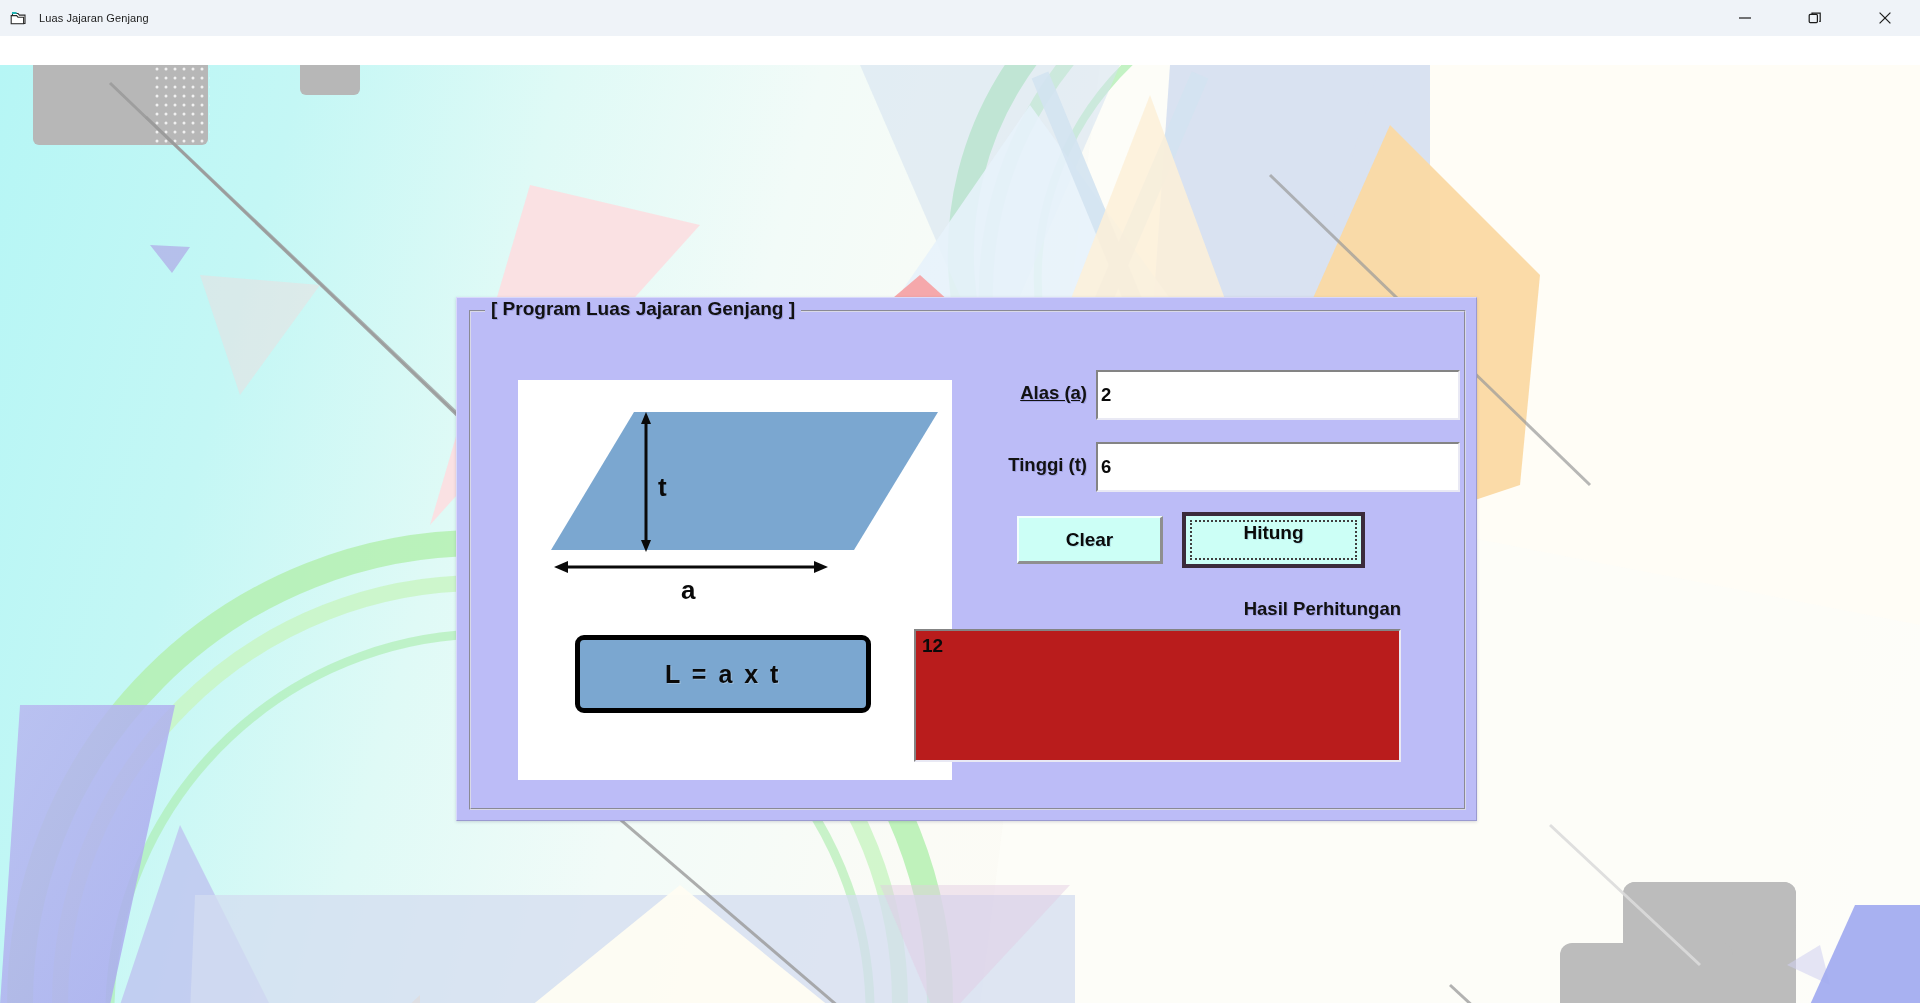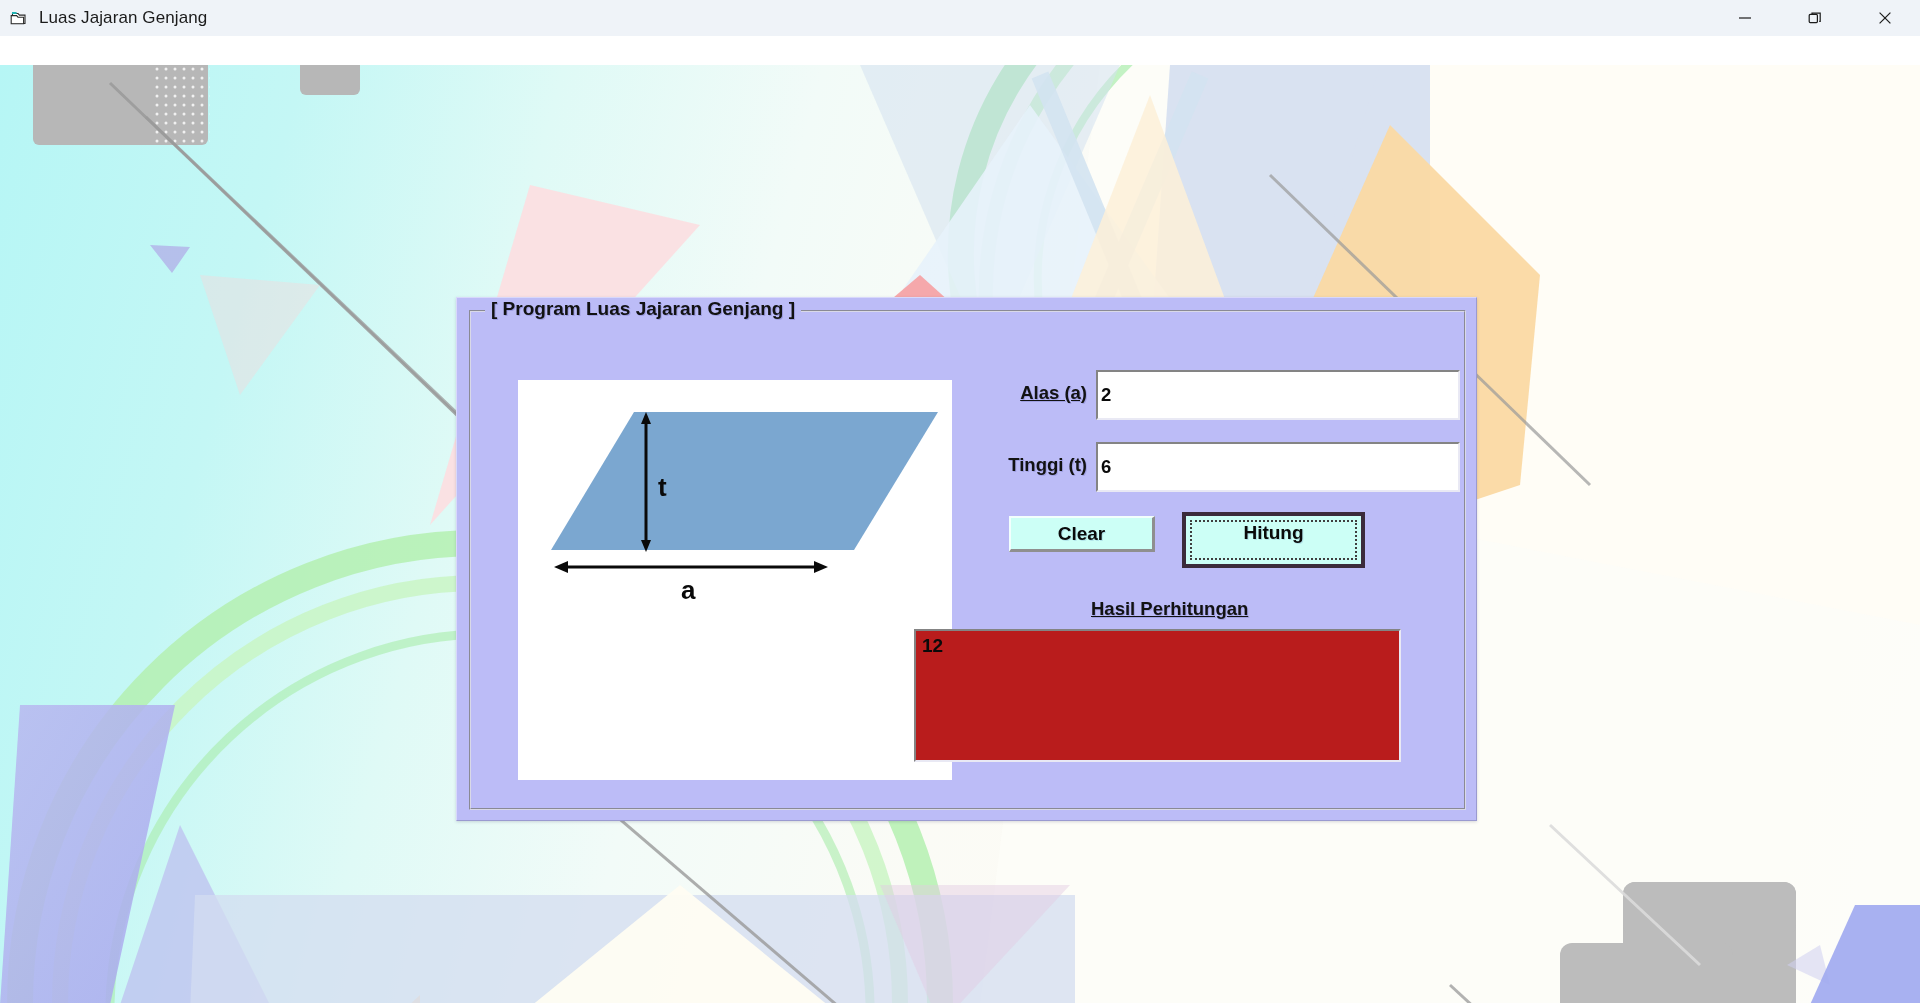--- a/index.html
+++ b/index.html
@@ -21,21 +21,21 @@
     width: 1920px; height: 36px;
     background: #eff3f8;
     display: flex; align-items: center;
   }
   #title-bar-icon {
     margin-left: 9px; margin-right: 10px;
     width: 20px; height: 20px;
     display: flex; align-items: center; justify-content: center;
   }
   #title-bar-text {
-    font-size: 17px; color: #1b1b1b;
+    font-size: 11px; color: #1b1b1b;
     letter-spacing: 0.1px;
     white-space: nowrap;
   }
   #window-controls {
     position: absolute; top: 0; right: 0;
     height: 36px; display: flex;
   }
   .win-btn {
     width: 70px; height: 36px;
     display: flex; align-items: center; justify-content: center;
@@ -171,22 +171,22 @@
     background: #ccfff6;
     font-family: "Liberation Sans", sans-serif;
     font-size: 19px; font-weight: bold;
     color: #0a0a0a;
     text-shadow: 1px 1px 0 rgba(150,200,220,0.5);
     display: flex; align-items: center; justify-content: center;
     cursor: default;
     padding: 0;
   }
   #btn-clear {
-    left: 8px; top: 0;
-    width: 146px; height: 36px;
+    left: 16px; top: 0;
+    width: 146px; height: 48px;
     border-top: 2px solid #f2fffd;
     border-left: 2px solid #f2fffd;
     border-right: 3px solid #8f8f8f;
     border-bottom: 3px solid #8f8f8f;
   }
   #btn-hitung {
     left: 181px; top: -4px;
     width: 183px; height: 56px;
     border: 4px solid #3b2b3b;
     background: #ccfff6;
@@ -196,25 +196,25 @@
     left: 4px; top: 4px; right: 4px; bottom: 4px;
     border: 2px dotted #3f3f3f;
     display: flex; align-items: flex-start; justify-content: center;
   }
 
   
   #result-label {
     position: absolute;
     left: 620px; top: 286px;
     width: 310px;
+    text-align: right;
     font-size: 18.5px; font-weight: bold;
     color: #121212;
     text-shadow: 1px 1px 0 rgba(120,120,200,0.4);
     white-space: nowrap;
-    text-decoration: underline;
   }
   #result-box {
     position: absolute;
     left: 443px; top: 317px;
     width: 487px; height: 133px;
     background: #b91c1c;
     border-top: 2px solid #848484;
     border-left: 2px solid #848484;
     border-right: 2px solid #e9e9f4;
     border-bottom: 2px solid #e9e9f4;
@@ -356,20 +356,23 @@
           <polygon points="128,162 123,150 133,150" fill="#0a0a0a"></polygon>
 
           <line x1="46" y1="177" x2="300" y2="177" stroke="#0a0a0a" stroke-width="3"></line>
           <polygon points="36,177 50,171 50,183" fill="#0a0a0a"></polygon>
           <polygon points="310,177 296,171 296,183" fill="#0a0a0a"></polygon>
         </svg>
 
         <div style="position:absolute; left:140px; top:92px; font-size:26px; font-weight:bold; color:#0a0a0a;">t</div>
         <div style="position:absolute; left:163px; top:195px; font-size:26px; font-weight:bold; color:#0a0a0a;">a</div>
 
+        <div id="formula-box">
+          <span id="formula-text">L = a x t</span>
+        </div>
       </div>
 
       <div class="field-row" id="field-row-alas">
         <div class="field-label" id="label-alas">Alas (a)</div>
         <input class="text-input" id="input-alas" type="text" value="2" style="">
       </div>
 
       <div class="field-row" id="field-row-tinggi">
         <div class="field-label" id="label-tinggi">Tinggi (t)</div>
         <input class="text-input" id="input-tinggi" type="text" value="6" style="">

